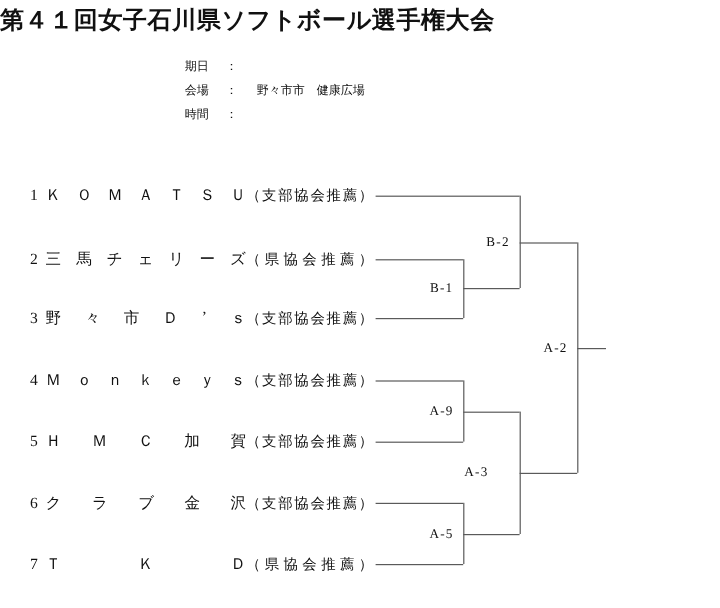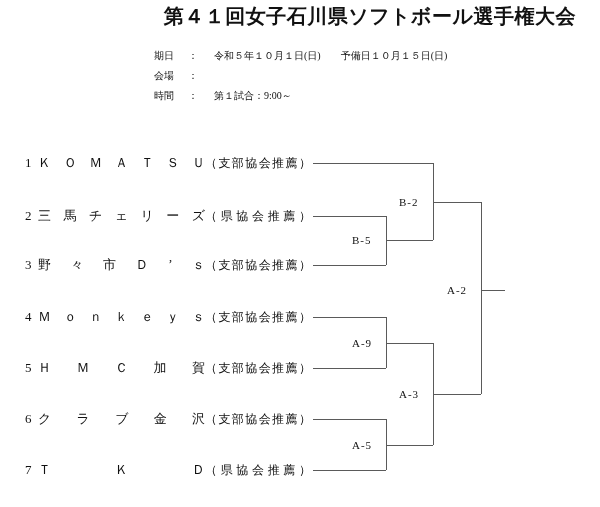--- a/index.html
+++ b/index.html
@@ -2,62 +2,61 @@
 <html style="--line: #5a5a5a;"><head>
 <meta charset="utf-8">
 <style>
   html,body{margin:0;padding:0;background:#ffffff;}
   .canvas{
     position:relative;width:600px;height:507px;background:#ffffff;
     font-family:"Liberation Serif","DejaVu Serif",serif;color:#111111;
     overflow:hidden;
   }
   .title{
-    position:absolute;top:3px;left:0;width:576px;text-align:right;
+    position:absolute;top:3px;left:0;width:576px;text-align:left;
     font-size:20px;font-weight:600;letter-spacing:0.5px;white-space:pre;
   }
   .info-row{position:absolute;left:154px;display:flex;font-size:10px;line-height:15px;}
   .info-label{width:27px;flex:none;}
   .info-colon{width:14px;flex:none;margin-left:7px;margin-right:12px;}
   .info-value{white-space:pre;}
 
   .team-row{position:absolute;left:25px;width:286px;height:18px;display:flex;align-items:center;}
   .seed{width:13px;flex:none;font-size:13px;}
   .team-name{width:167px;flex:none;font-size:13px;}
   .team-aff{width:106px;flex:none;font-size:12px;}
   [data-distribute]{display:flex;justify-content:space-between;}
   [data-distribute] span{display:block;}
 
   .h{position:absolute;height:1px;background:var(--line,#5a5a5a);}
   .v{position:absolute;width:1px;background:var(--line,#5a5a5a);}
   .mlabel{
-    position:absolute;width:32px;text-align:left;
+    position:absolute;width:32px;text-align:center;
     font-size:11px;line-height:12px;letter-spacing:1px;white-space:nowrap;
   }
 </style>
 </head>
 <body>
 
 <div class="canvas">
 
   <div class="title">第４１回女子石川県ソフトボール選手権大会</div>
 
   <div class="info-row" style="top:48px">
     <span class="info-label">期日</span>
     <span class="info-colon">：</span>
-    <span class="info-value">令和５年１０月１日(日)　　予備日１０月１５日(日)</span>
   </div>
   <div class="info-row" style="top:68px">
     <span class="info-label">会場</span>
     <span class="info-colon">：</span>
+    <span class="info-value">野々市市　健康広場</span>
   </div>
   <div class="info-row" style="top:88px">
     <span class="info-label">時間</span>
     <span class="info-colon">：</span>
-    <span class="info-value">第１試合：9:00～</span>
   </div>
 
   <div class="team-row" style="top:154px">
     <span class="seed">1</span>
     <span class="team-name" data-distribute="">
         <span>Ｋ</span>
         <span>Ｏ</span>
         <span>Ｍ</span>
         <span>Ａ</span>
         <span>Ｔ</span>
@@ -212,19 +211,19 @@
   <div class="h" style="left:481px;top:290px;width:24px"></div>
 
   <div class="v" style="left:386px;top:216px;height:49px"></div>
   <div class="v" style="left:386px;top:317px;height:51px"></div>
   <div class="v" style="left:386px;top:419px;height:51px"></div>
   <div class="v" style="left:433px;top:163px;height:77px"></div>
   <div class="v" style="left:433px;top:343px;height:102px"></div>
   <div class="v" style="left:481px;top:202px;height:192px"></div>
 
   <div class="mlabel" style="left:399px;top:196px">B-2</div>
-  <div class="mlabel" style="left:352px;top:234px">B-5</div>
+  <div class="mlabel" style="left:352px;top:234px">B-1</div>
   <div class="mlabel" style="left:447px;top:284px">A-2</div>
   <div class="mlabel" style="left:352px;top:337px">A-9</div>
-  <div class="mlabel" style="left:399px;top:388px">A-3</div>
+  <div class="mlabel" style="left:381px;top:388px">A-3</div>
   <div class="mlabel" style="left:352px;top:439px">A-5</div>
 
 </div>
 
 </body></html>

